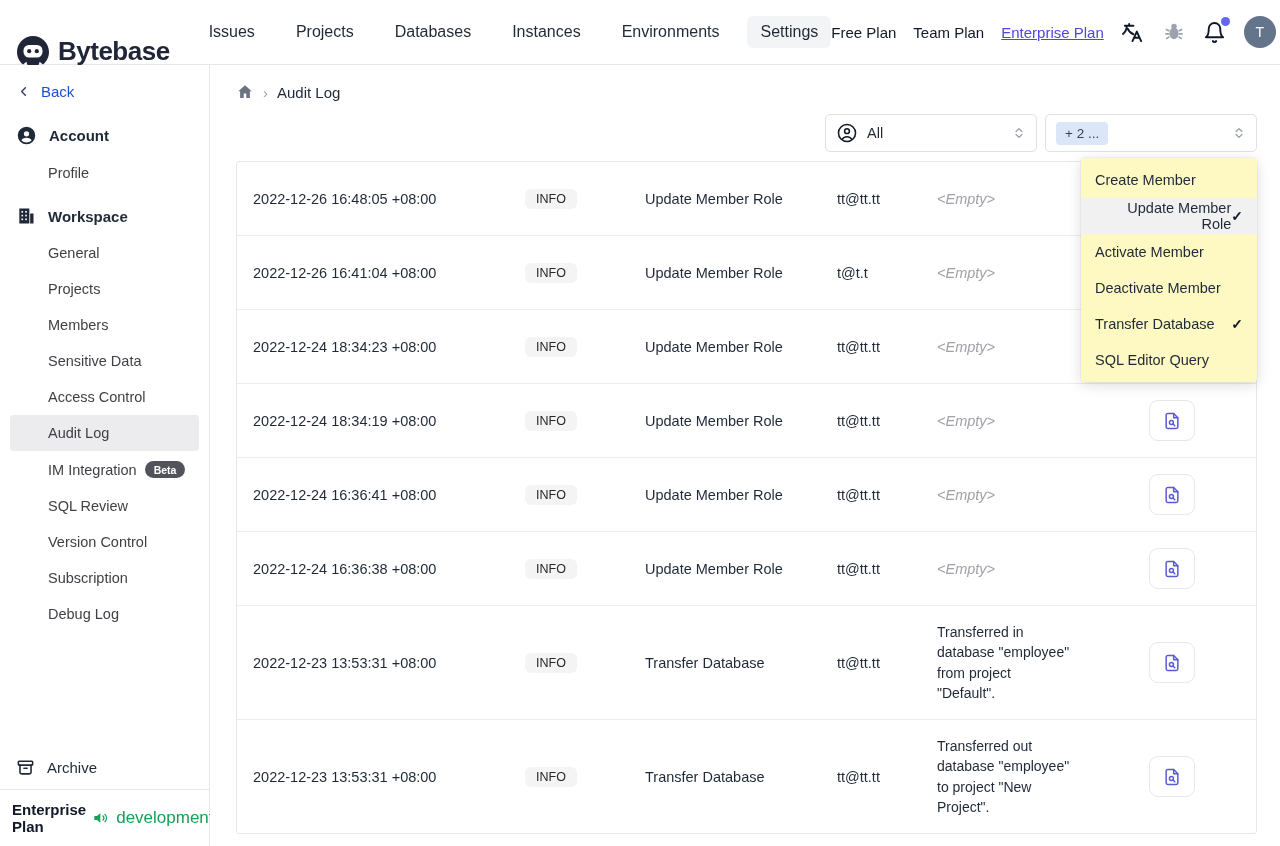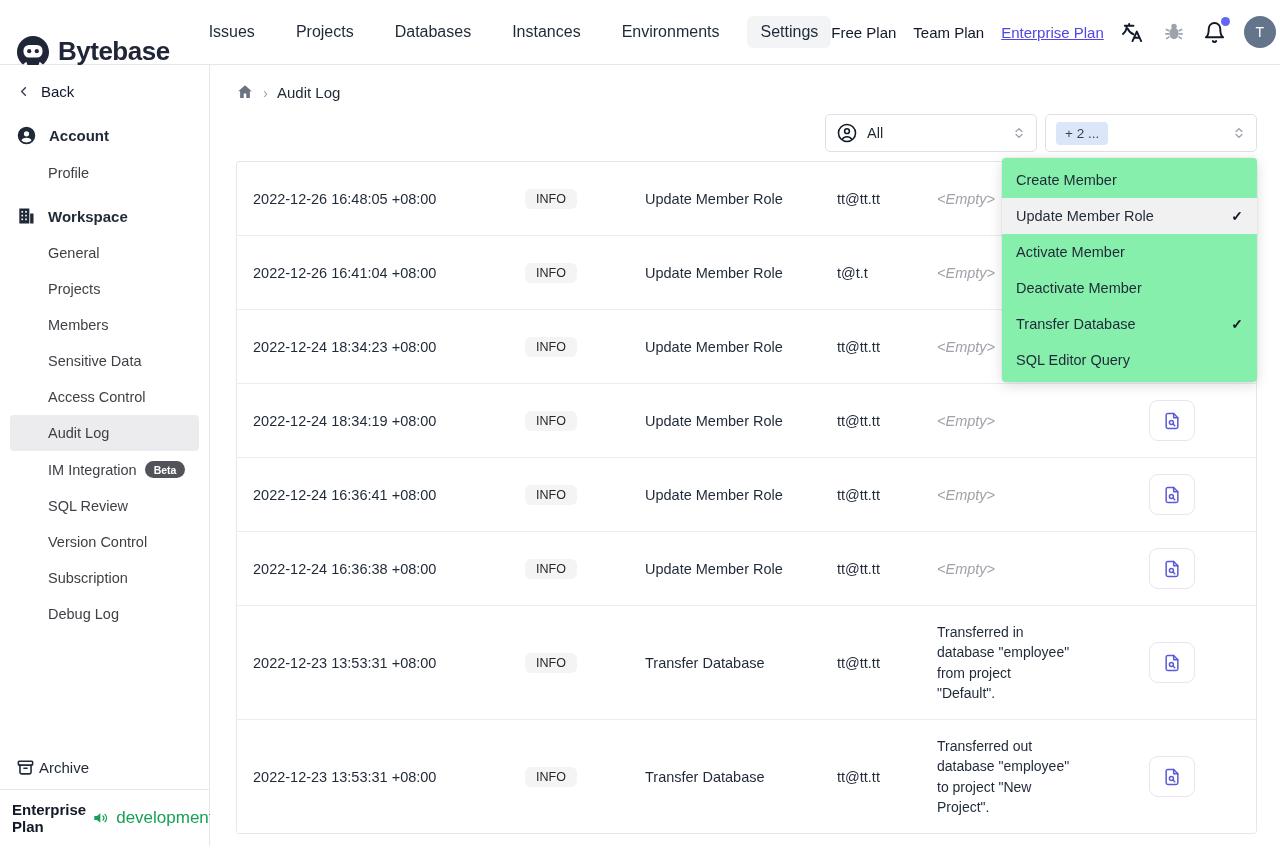--- a/index.html
+++ b/index.html
@@ -25,30 +25,30 @@
   .avatar { width:32px; height:32px; border-radius:50%; background:#64748b; color:#fff;
             display:flex; align-items:center; justify-content:center; font-size:14px; cursor:pointer; }
 
   
   .page-body { display:flex; height:781px; }
 
   
   .sidebar { width:210px; border-right:1px solid #e5e7eb; display:flex; flex-direction:column;
              padding-top:18px; background:#fff; }
   .side-back { display:flex; align-items:center; gap:10px; margin:0 16px 10px; font-size:15px;
-               color:#0f172a; cursor:pointer; }
+               color:#1d4ed8; cursor:pointer; }
   .side-group { display:flex; align-items:center; gap:12px; padding:9px 16px; margin-top:6px;
                 font-size:15px; font-weight:600; color:#1f2937; }
   .side-sub { display:flex; align-items:center; gap:8px; margin:0 10px; padding:10px 6px 10px 38px;
               font-size:14.5px; color:#3f3f46; border-radius:4px; cursor:pointer; }
   .side-sub.active { background:#ececee; }
   .beta-badge { background:#52525b; color:#fff; font-size:10.5px; font-weight:600;
                 padding:2.5px 9px; border-radius:999px; }
   .side-bottom { margin-top:auto; }
-  .side-archive { display:flex; align-items:center; gap:4px; padding:12px 16px; font-size:15px;
+  .side-archive { display:flex; align-items:center; gap:12px; padding:12px 16px; font-size:15px;
                   color:#1f2937; cursor:pointer; }
   .side-plan { border-top:1px solid #e5e7eb; display:flex; align-items:center; gap:7px;
                padding:11px 12px; }
   .side-plan-name { font-size:15px; font-weight:700; color:#111827; }
   .side-plan-env { font-size:17px; color:#18a058; }
 
   
   .main { flex:1; position:relative; padding:18px 23px 0 26px; background:#fff; }
   .breadcrumb { display:flex; align-items:center; gap:9px; }
   .crumb-sep { color:#9ca3af; font-size:15px; }
@@ -74,21 +74,21 @@
   .level-badge { display:inline-block; background:#f4f4f5; color:#27272a; font-size:12.5px;
                  font-weight:500; padding:3px 11px; border-radius:6px; }
   .comment-empty { color:#a1a1aa; font-style:italic; }
   .comment-text { font-size:14px; line-height:1.45; color:#1f2937; }
   .action-cell { display:flex; justify-content:center; }
   .detail-btn { width:46px; height:41px; background:#fff; border:1px solid #e5e7eb;
                 border-radius:9px; display:flex; align-items:center; justify-content:center;
                 cursor:pointer; }
 
   
-  .type-menu { position:absolute; top:93px; right:23px; width:255px; background:#86efac;
+  .type-menu { position:absolute; top:93px; right:23px; width:176px; background:#fef9c3;
                border-radius:4px; box-shadow:0 3px 14px rgba(0,0,0,0.14), 0 0 0 1px rgba(0,0,0,0.03);
                padding:4px 0; z-index:30;text-align:right; }
   .menu-item { height:36px; display:flex; align-items:center; padding:0 14px; font-size:14.5px;
                color:#1f2937; cursor:pointer; }
   .menu-item.highlight { background:#f1f1f2; }
   .menu-check { margin-left:auto; font-size:14px; color:#111827; font-weight:600; }
 </style>
 </head>
 <body>
 

